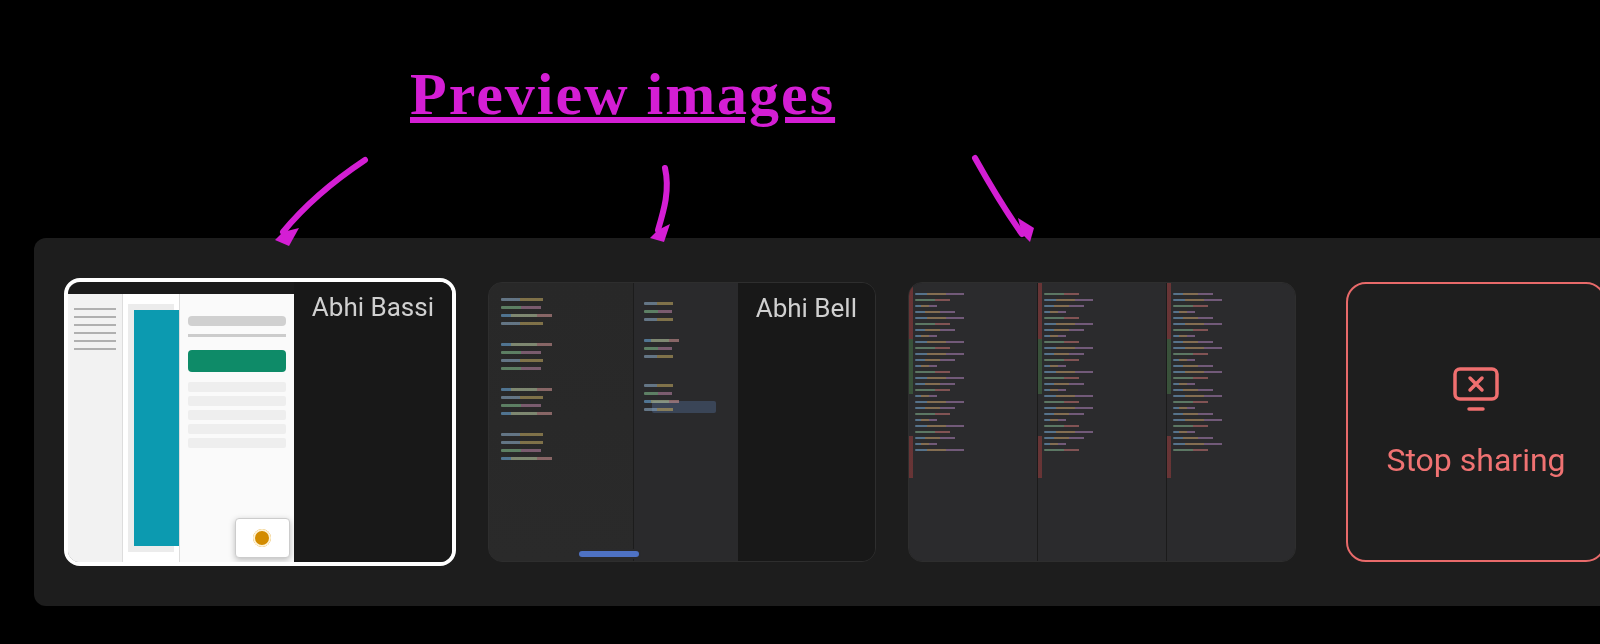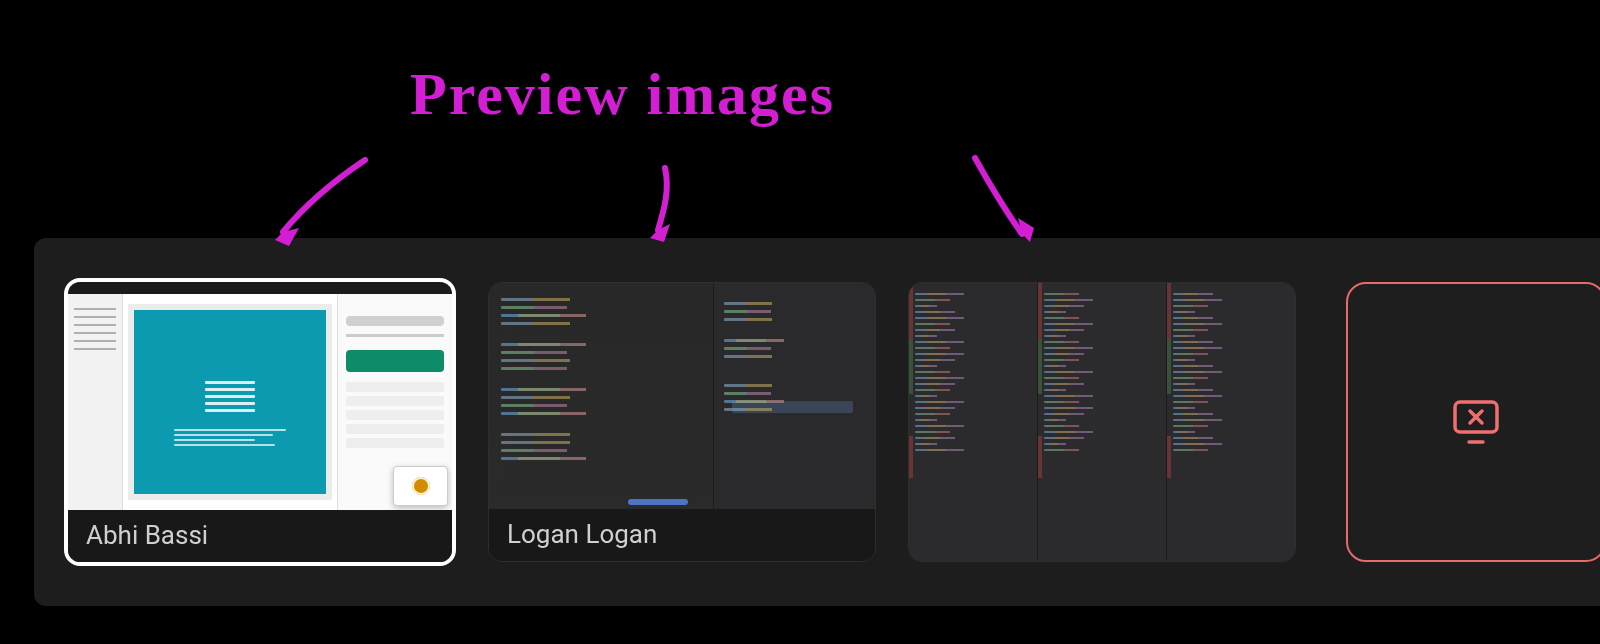--- a/index.html
+++ b/index.html
@@ -16,20 +16,21 @@
   .annotation {
     position: absolute;
     left: 410px;
     top: 60px;
     font-family: "Comic Sans MS", "Segoe Script", cursive;
     font-size: 60px;
     font-weight: 700;
     color: #d41ed4;
     letter-spacing: 2px;
     z-index: 20;
+    text-decoration: underline;
   }
   .arrow { position: absolute; z-index: 20; }
   .arrow-svg { stroke: #d41ed4; stroke-width: 6; fill: none; stroke-linecap: round; }
   .arrow-head { fill: #d41ed4; }
 
   
   .tray {
     position: absolute;
     left: 34px;
     right: 0;
@@ -44,21 +45,20 @@
     overflow: hidden;
   }
 
   .tile {
     width: 388px;
     height: 280px;
     background: #222;
     border: 1px solid #2e2e2e;
     border-radius: 14px;
     display: flex;
-    flex-direction: column;
     overflow: hidden;
     flex-shrink: 0;
   }
   .tile.selected {
     border: 4px solid #fff;
     border-radius: 16px;
     width: 392px;
     height: 288px;
   }
   .thumb {
@@ -320,21 +320,21 @@
           <div class="code-block"></div>
             <div class="code-block"></div>
           <div class="code-line w2"></div>
             <div class="code-line w3"></div>
           <div class="code-line w4"></div>
             <div class="code-line w2"></div>
         </div>
         <div class="t2-cursor"></div>
       </div>
     </div>
-    <div class="caption">Logan Logan</div>
+    <div class="caption">Abhi Bell</div>
   </div>
 
   <div class="tile">
     <div class="thumb">
       <div class="t3-bg">
         <div class="t3-pane">
           <div class="t3-gutter"></div>
           <div class="t3-line a"></div>
             <div class="t3-line b"></div>
             <div class="t3-line c"></div>
@@ -428,15 +428,16 @@
   </div>
 
   <div class="stop-share">
     <div class="stop-icon">
       <svg viewBox="0 0 54 48" width="54" height="48">
         <rect x="6" y="4" width="42" height="30" rx="5"></rect>
         <path d="M20 44 h14" stroke-linecap="round"></path>
         <path d="M21 13 l12 12 M33 13 l-12 12" stroke-linecap="round"></path>
       </svg>
     </div>
+    <div>Stop sharing</div>
   </div>
 
 </div>
 
 </body></html>

